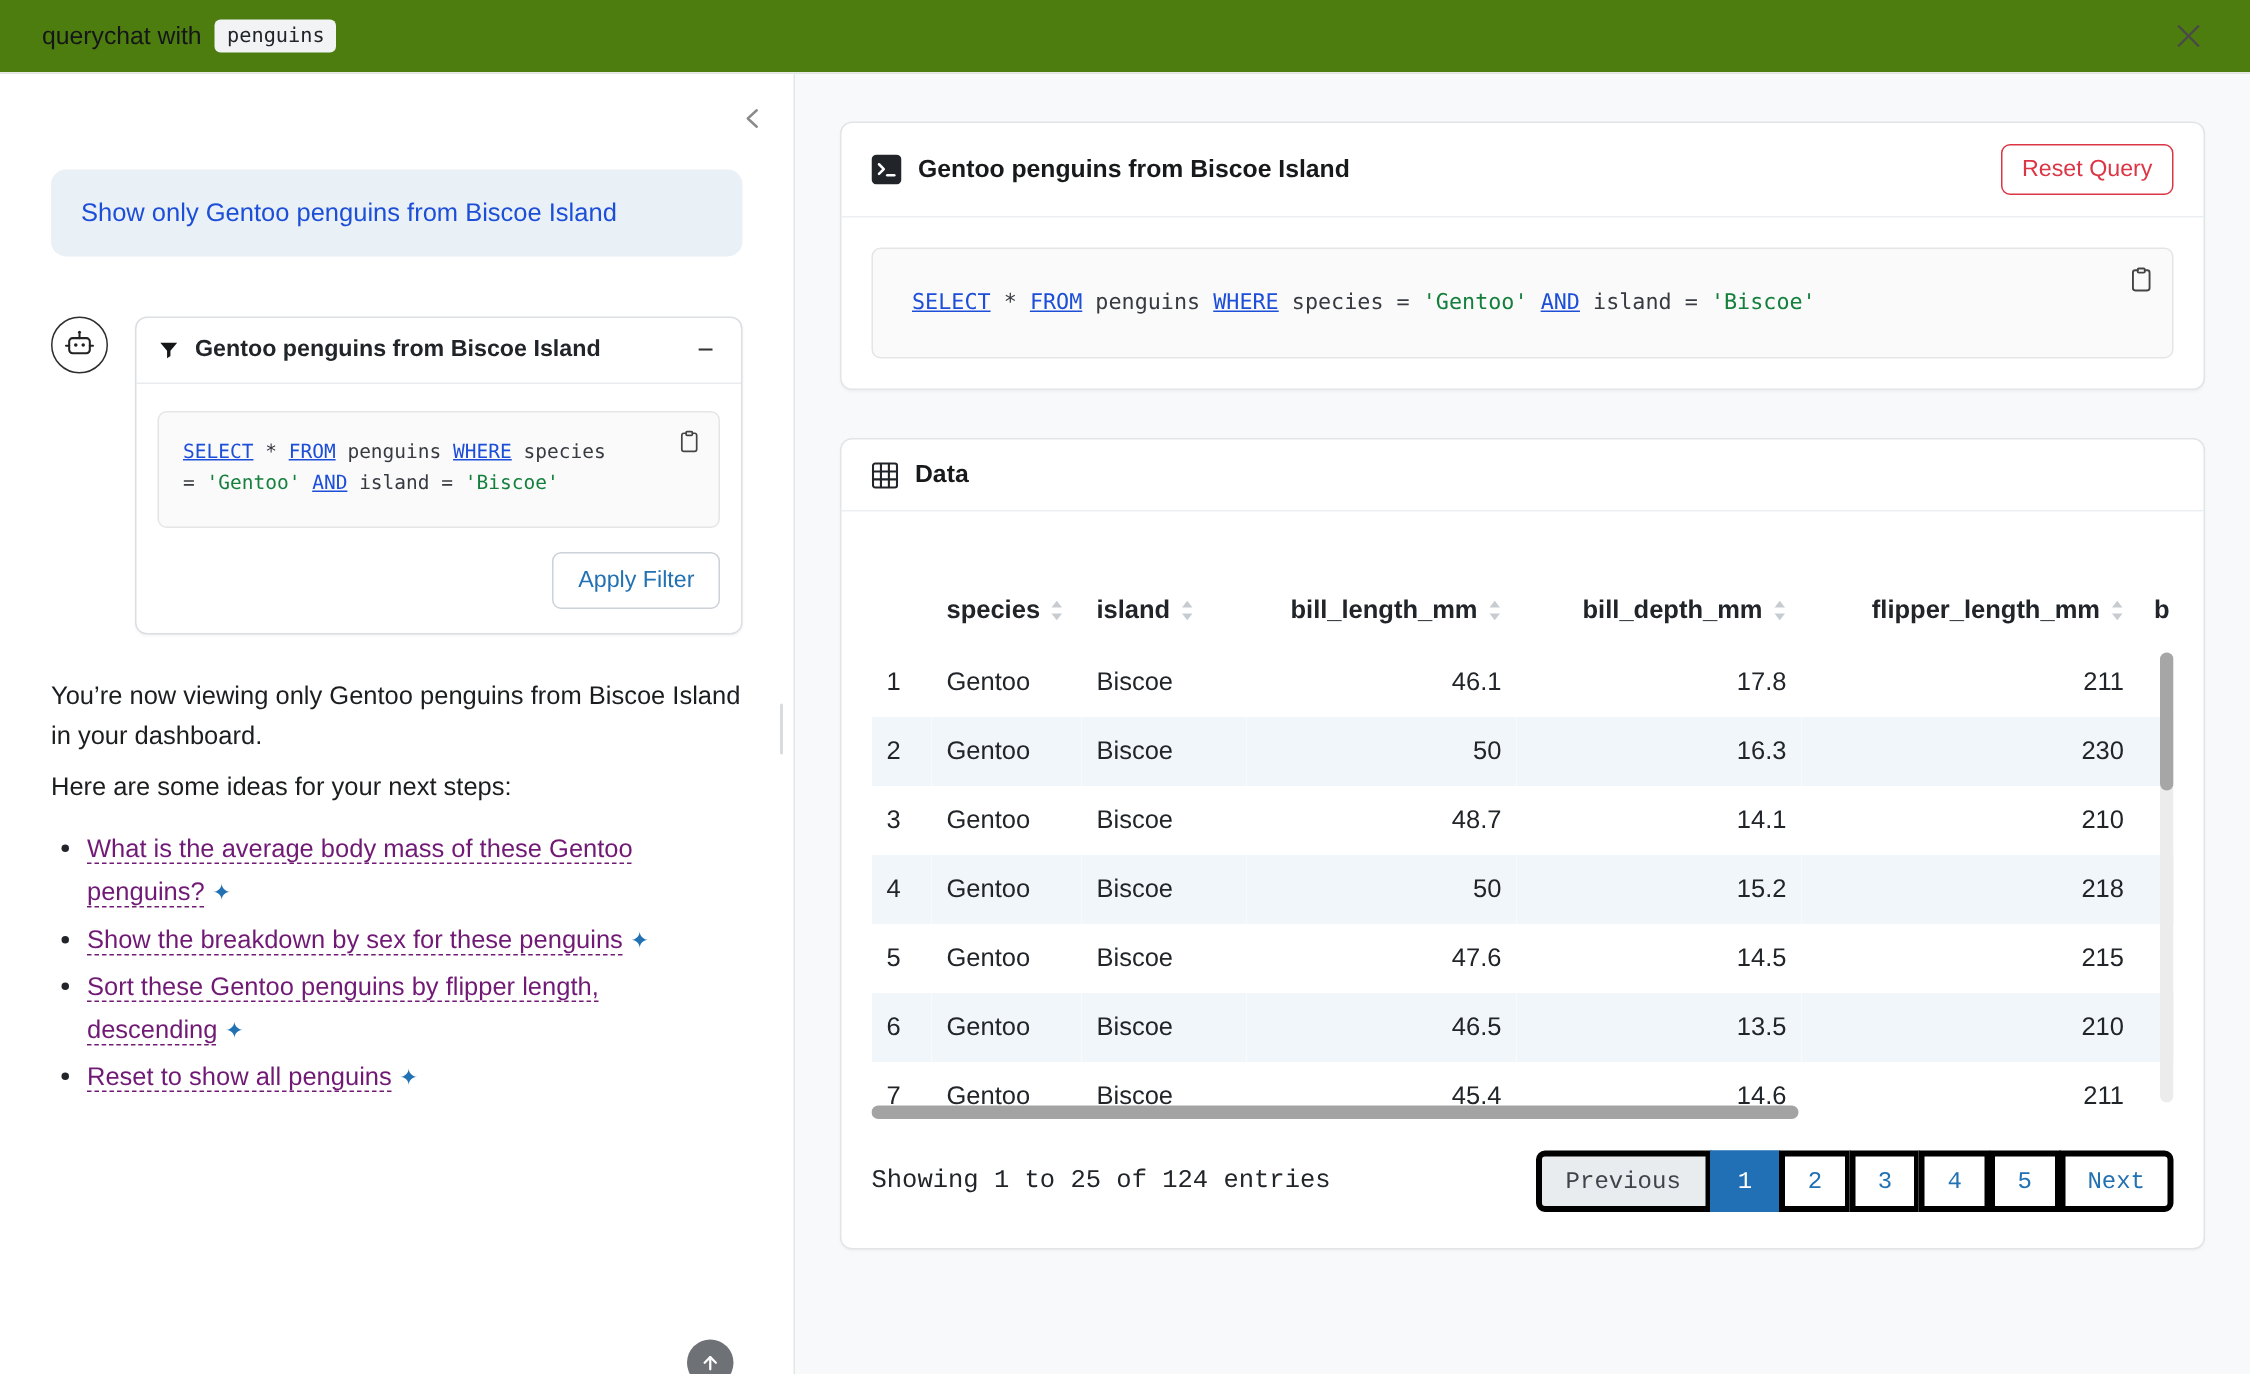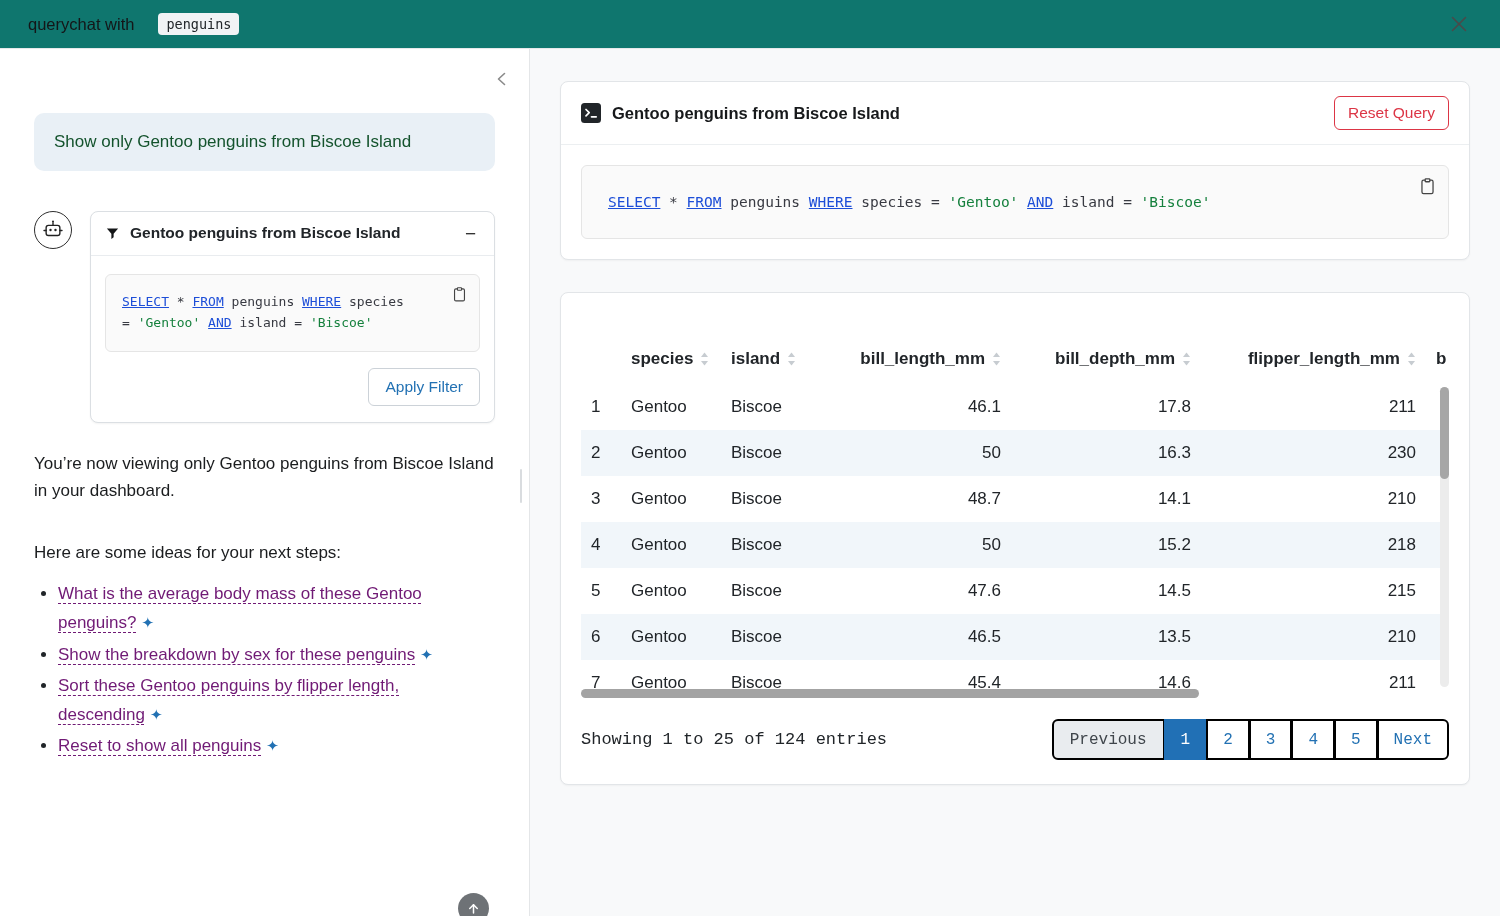--- a/index.html
+++ b/index.html
@@ -3,34 +3,34 @@
 <meta charset="utf-8">
 <style>
   *{box-sizing:border-box; margin:0; padding:0;}
   html,body{width:1500px; height:916px; overflow:hidden;}
   body{font-family:"Liberation Sans", sans-serif; color:#212529; background:#fff; font-size:16px;}
   button{font-family:inherit;}
 
   .app{display:flex; flex-direction:column; height:100%;}
 
   
-  .topbar{flex:0 0 49px; display:flex; align-items:center; gap:24px; padding:0 28px; background:#0f766e; border-bottom:1px solid #e6e8ea;}
+  .topbar{flex:0 0 49px; display:flex; align-items:center; gap:9px; padding:0 28px; background:#4d7c0f; border-bottom:1px solid #e6e8ea;}
   .topbar-title{font-size:16.5px; color:#141618;}
   .inline-code{font-family:"DejaVu Sans Mono", monospace; font-size:13.5px; background:#f1f3f5; color:#212529; padding:3px 8px; border-radius:4px;}
   .close-btn{margin-left:auto; background:none; border:none; cursor:pointer; padding:4px; display:flex;}
 
   .body-row{flex:1; display:flex; min-height:0;}
 
   
   .sidebar{flex:0 0 530px; width:530px; background:#fff; border-right:1px solid #e4e6e8; display:flex; flex-direction:column; position:relative;}
   .collapse-btn{position:absolute; top:18px; right:18px; background:none; border:none; cursor:pointer; padding:4px;}
   .resize-handle{position:absolute; right:7px; top:420px; width:2px; height:34px; background:#d9dcdf; border-radius:2px;}
   .chat{flex:1; padding:64px 34px 0; overflow:hidden;}
 
-  .user-msg{background:#e9f0f6; border-radius:10px; padding:16px 20px; font-size:17px; line-height:1.5; color:#14532d;}
+  .user-msg{background:#e9f0f6; border-radius:10px; padding:16px 20px; font-size:17px; line-height:1.5; color:#1d4ed8;}
 
   .bot-row{display:flex; gap:18px; margin-top:40px;}
   .avatar{flex:0 0 38px; width:38px; height:38px; border:1.5px solid #2e2e2e; border-radius:50%; background:#fff; display:flex; align-items:center; justify-content:center;}
 
   .filter-card{flex:1; border:1px solid #dbdfe3; border-radius:8px; background:#fff; box-shadow:0 1px 2px rgba(0,0,0,.05);}
   .filter-card-header{display:flex; align-items:center; gap:10px; padding:12px 14px; border-bottom:1px solid #e9ecef;}
   .filter-card-title{font-weight:bold; font-size:15.5px;}
   .minus-btn{margin-left:auto; border:none; background:none; font-size:19px; color:#333; cursor:pointer; line-height:1; padding:0 4px;}
 
   .code-block{position:relative; background:#fafafa; border:1px solid #e5e5e5; border-radius:6px; font-family:"DejaVu Sans Mono", monospace; color:#383a42;}
@@ -39,21 +39,21 @@
   .filter-card .sql{max-width:37ch;}
   .copy-btn{position:absolute; top:9px; right:9px; background:none; border:none; cursor:pointer; padding:2px;}
   .tok-kw{color:#1d4ed8;text-decoration:underline;}
   .tok-str{color:#15803d;}
   .tok-pl{color:#383a42;}
 
   .apply-row{display:flex; justify-content:flex-end; padding:16px 14px;}
   .apply-btn{background:#fff; border:1px solid #ccd2d8; border-radius:6px; color:#2271b3; font-size:15.5px; padding:9px 16px; cursor:pointer;}
 
   .assistant-text{font-size:17px; line-height:1.55; margin-top:28px; color:#1b1d1f;}
-  .assistant-text.second{margin-top:36px;}
+  .assistant-text.second{margin-top:8px;}
   .suggestion-list{margin-top:14px; padding-left:24px; font-size:17px; line-height:1.68;}
   .suggestion-list li{margin-bottom:3px;}
   .suggestion-list a{color:#701a75; text-decoration-style:dashed; text-decoration-thickness:1px; text-underline-offset:4px; cursor:pointer;}
   .star{color:#2271b3; margin-left:5px; font-size:15px;}
 
   .composer{flex:0 0 auto; padding:16px 34px 28px; position:relative;}
   .composer input{width:100%; height:42px; border:1px solid #c9ced3; border-radius:21px; padding:0 52px 0 18px; font-size:16px; font-family:inherit; color:#333; outline:none; background:#fff;}
   .composer input::placeholder{color:#8d959c;}
   .send-btn{position:absolute; right:40px; top:21px; width:31px; height:31px; border-radius:50%; border:none; background:#6e7periph276;}
   .send-btn{background:#6e7276; display:flex; align-items:center; justify-content:center; cursor:pointer;}
@@ -88,21 +88,21 @@
   .col5{width:225px; text-align:right;}
   .col6{width:25px;}
   .sort-icon{margin-left:7px; vertical-align:-2px;}
 
   .h-scrollbar{position:absolute; left:0; top:352px; width:618px; height:9px; border-radius:5px; background:#a3a3a3; cursor:pointer;}
   .v-scroll-track{position:absolute; right:0; top:50px; width:9px; height:300px; border-radius:5px; background:#ececec;}
   .v-scroll-thumb{position:absolute; right:0; top:50px; width:9px; height:92px; border-radius:5px; background:#a6a6a6; cursor:pointer;}
 
   .dt-footer{display:flex; align-items:center; justify-content:space-between; margin-top:16px; font-size:17px;font-family:Liberation Mono, monospace;}
   .pagination{display:flex;}
-  .pg{border:2px solid #000000; background:#fff; color:#2271b3; font-size:16px; padding:0 15px; height:41px; margin-left:-1px; cursor:pointer;}
+  .pg{border:4px solid #000000; background:#fff; color:#2271b3; font-size:16px; padding:0 15px; height:41px; margin-left:-1px; cursor:pointer;}
   .pg-prev{background:#e9ecef; color:#3f454b; border-radius:6px 0 0 6px; margin-left:0; padding:0 16px;}
   .pg-active{background:#2170b5; border-color:#2170b5; color:#fff;}
   .pg-next{border-radius:0 6px 6px 0;}
 </style>
 </head>
 <body>
 
 <div class="app">
 
   <header class="topbar">
@@ -206,20 +206,30 @@
               <svg width="19" height="19" viewBox="0 0 24 24" fill="none" stroke="#444" stroke-width="1.6" stroke-linecap="round" stroke-linejoin="round">
                   <rect x="9" y="2.5" width="6" height="3.5" rx="1"></rect>
                   <path d="M9 4H7a2 2 0 0 0-2 2v13a2 2 0 0 0 2 2h10a2 2 0 0 0 2-2V6a2 2 0 0 0-2-2h-2"></path>
                 </svg>
             </button>
           </div>
         </div>
       </section>
 
       <section class="card data-card">
+        <div class="card-header">
+          <svg width="18" height="18" viewBox="0 0 18 18" fill="none" stroke="#212529" stroke-width="1.4">
+              <rect x="1" y="1" width="16" height="16" rx="1.5"></rect>
+              <line x1="1" y1="6.3" x2="17" y2="6.3"></line>
+              <line x1="1" y1="11.6" x2="17" y2="11.6"></line>
+              <line x1="6.3" y1="1" x2="6.3" y2="17"></line>
+              <line x1="11.6" y1="1" x2="11.6" y2="17"></line>
+            </svg>
+          <span class="card-title">Data</span>
+        </div>
 
         <div class="data-body">
 
 
           <div class="table-wrap">
             <table>
               <thead>
                 <tr>
                     <th class="col0"><span></span></th>
                     <th class="col1"><span>species</span><svg class="sort-icon" width="9" height="14" viewBox="0 0 9 14">

